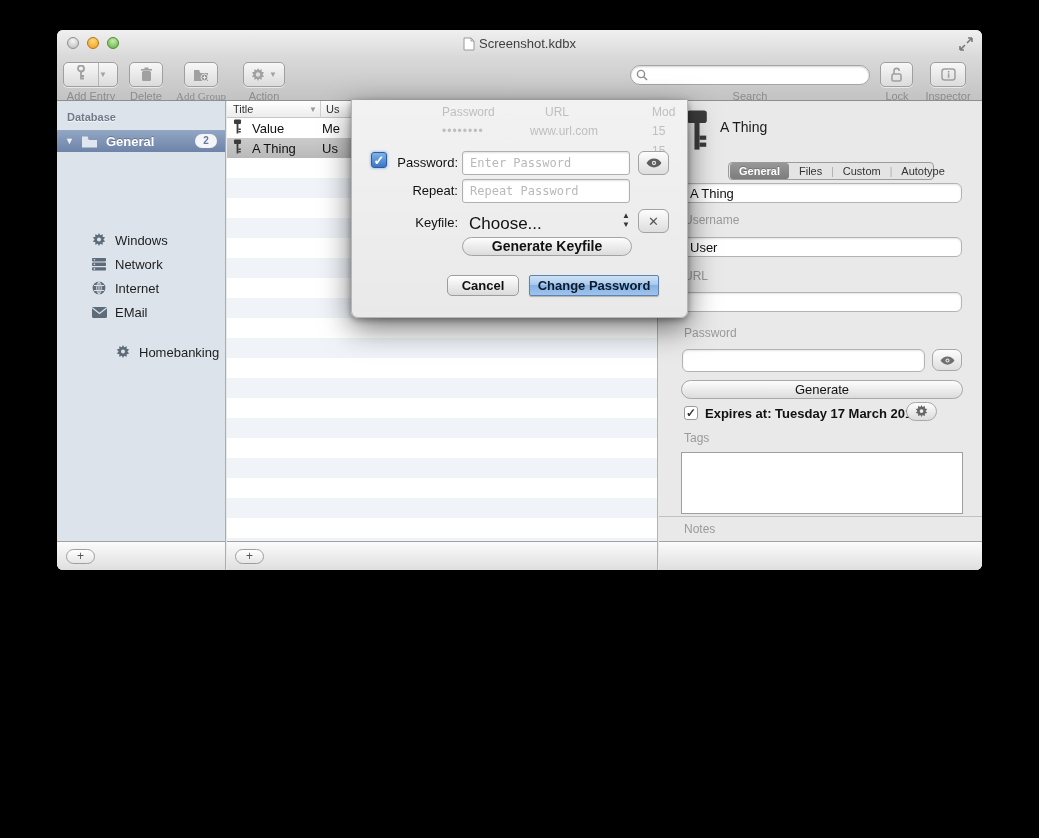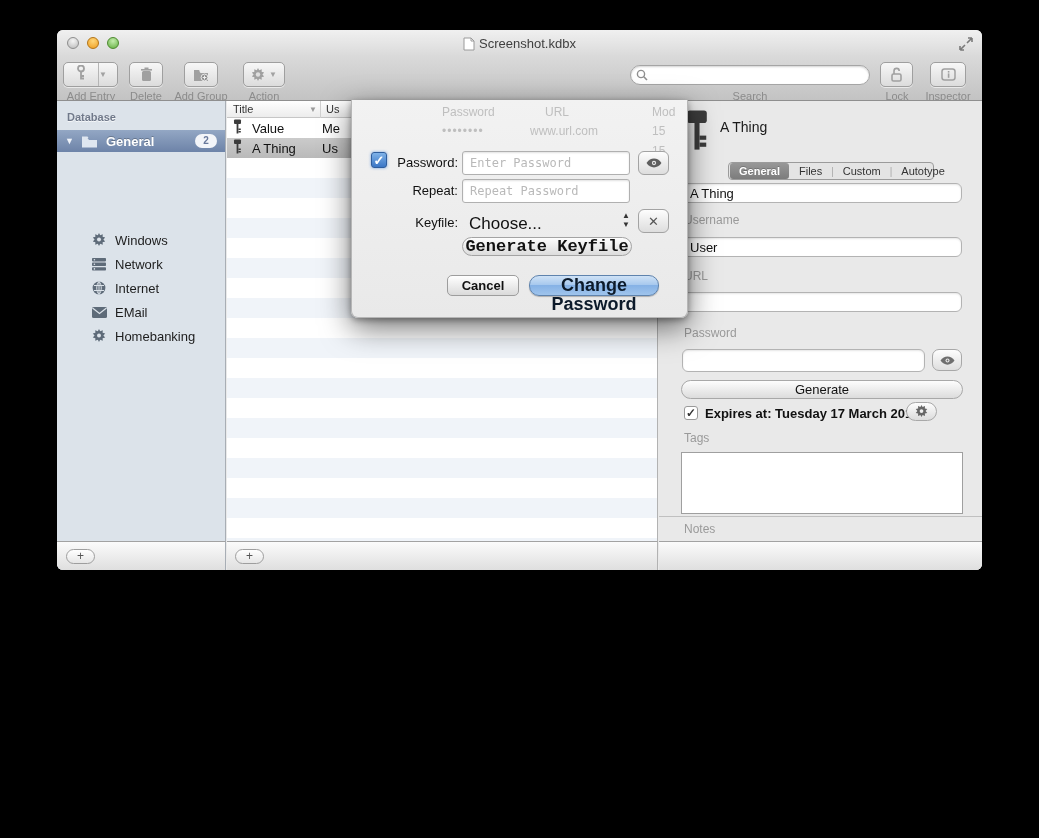--- a/index.html
+++ b/index.html
@@ -129,28 +129,28 @@
                font-family:"DejaVu Sans Mono",monospace; font-size:12px; padding:0 7px; color:#333; }
   .dlg-input::placeholder, .insp-field::placeholder { color:#b9b9b9; opacity:1; }
   .dlg-sq-btn { position:absolute; left:286px; width:31px; height:24px; border:1px solid #a3a3a3;
                 border-radius:6px; background:linear-gradient(#fdfdfd,#dddddd);
                 display:flex; align-items:center; justify-content:center; font-size:13px; color:#555; }
   #keyfile-value { position:absolute; left:117px; top:114px; font-size:17px; color:#111; }
   #keyfile-stepper { position:absolute; left:270px; top:111px; font-size:8px; color:#333; line-height:9px;
                      text-align:center; }
   #gen-keyfile-btn { position:absolute; left:110px; top:137px; width:170px; height:19px;
                      border:1px solid #a3a3a3; border-radius:10px; background:linear-gradient(#fdfdfd,#dcdcdc);
-                     font-size:17px; font-weight:bold; color:#111; text-align:center; line-height:17px;font-family:Liberation Mono, monospace; }
+                     font-size:14px; font-weight:bold; color:#111; text-align:center; line-height:17px; }
   #cancel-btn { position:absolute; left:95px; top:175px; width:72px; height:21px;
                 border:1px solid #9d9d9d; border-radius:5px; background:linear-gradient(#ffffff,#dadada);
                 font-size:13px; font-weight:bold; color:#111; text-align:center; line-height:19px; }
   #submit-btn { position:absolute; left:177px; top:175px; width:130px; height:21px;
-                border:1px solid #5f83ad; border-radius:10px;
+                border:1px solid #5f83ad; border-radius:2px;
                 background:linear-gradient(#cfe2f6 0%,#a8c9ee 45%,#86b2e6 50%,#9fc4ec 100%);
-                font-size:18px; font-weight:bold; color:#0c1a2a; text-align:center; line-height:19px;
+                font-size:13px; font-weight:bold; color:#0c1a2a; text-align:center; line-height:19px;
                 box-shadow:0 1px 1px rgba(0,0,0,.25); }
 </style>
 </head>
 <body>
 
 <div id="window">
 
   <div id="titlebar">
     <div class="tl gray"></div>
     <div class="tl orange"></div>
@@ -190,21 +190,21 @@
     <div class="tb-label" style="left:55px; width:68px;">Delete</div>
 
     <div class="tb-btn" style="left:127px; width:34px;">
       <svg width="16" height="14" viewBox="0 0 16 14">
           <path d="M1 3 h5 l1.5 2 H15 v8 H1 z" fill="#a0a0a0"></path>
           <path d="M1 2 h5 l1 1.5 H1 z" fill="#a0a0a0"></path>
           <circle cx="11.5" cy="9.5" r="3.4" fill="#8b8b8b" stroke="#e8e8e8"></circle>
           <path d="M11.5 7.6 v3.8 M9.6 9.5 h3.8" stroke="#efefef" stroke-width="1.2"></path>
         </svg>
     </div>
-    <div class="tb-label" style="left:110px; width:68px;">Add Group</div>
+    <div class="tb-label" style="left:110px; width:68px;font-family:Liberation Serif, serif;">Add Group</div>
 
     <div class="tb-btn" style="left:186px; width:42px;">
       <svg width="14" height="14" viewBox="0 0 14 14">
           <path d="M7 0 L8.2 2.2 L10.8 1.2 L10.6 3.8 L13.2 4.4 L11.4 6.4 L13.2 8.6 L10.6 9.2 L10.8 11.8 L8.2 10.8 L7 13 L5.8 10.8 L3.2 11.8 L3.4 9.2 L0.8 8.6 L2.6 6.4 L0.8 4.4 L3.4 3.8 L3.2 1.2 L5.8 2.2 Z" fill="#a0a0a0"></path>
           <circle cx="7" cy="6.5" r="2.2" fill="#dedede"></circle>
         </svg>
       <span class="tb-arrow" style="margin-left:4px;">▼</span>
     </div>
     <div class="tb-label" style="left:180px; width:54px;">Action</div>
 
@@ -278,21 +278,21 @@
     </div>
     <div class="side-item" style="top:199px;">
       <span class="s-icon">
           <svg width="15" height="11" viewBox="0 0 15 11">
             <rect x="0" y="0" width="15" height="11" rx="1.5" fill="#5e6b79"></rect>
             <path d="M.5 1 L7.5 6.5 L14.5 1" stroke="#dce3ea" stroke-width="1.2" fill="none"></path>
           </svg>
         </span>
       <span class="s-label">EMail</span>
     </div>
-    <div class="side-item" style="top:223px;">
+    <div class="side-item" style="top:239px;padding-left:24px;">
       <span class="s-icon">
           <svg width="14" height="14" viewBox="0 0 14 14">
             <path d="M7 0 L8.2 2.2 L10.8 1.2 L10.6 3.8 L13.2 4.4 L11.4 6.4 L13.2 8.6 L10.6 9.2 L10.8 11.8 L8.2 10.8 L7 13 L5.8 10.8 L3.2 11.8 L3.4 9.2 L0.8 8.6 L2.6 6.4 L0.8 4.4 L3.4 3.8 L3.2 1.2 L5.8 2.2 Z" fill="#5e6b79"></path>
             <circle cx="7" cy="6.5" r="2" fill="#dce3ea"></circle>
           </svg>
         </span>
       <span class="s-label">Homebanking</span>
     </div>
   </div>
 

